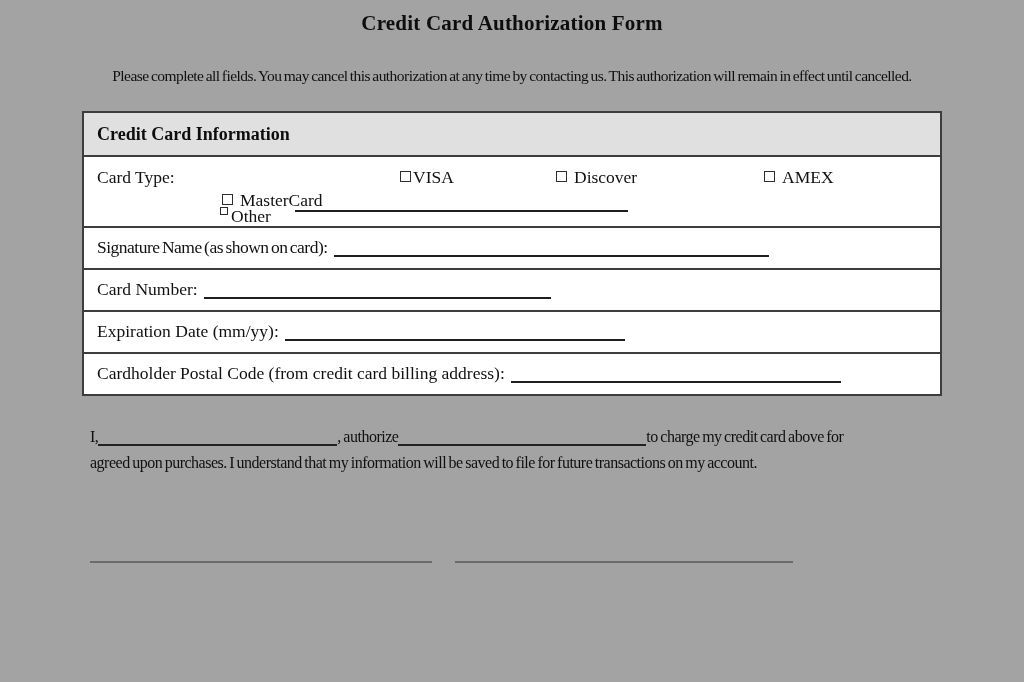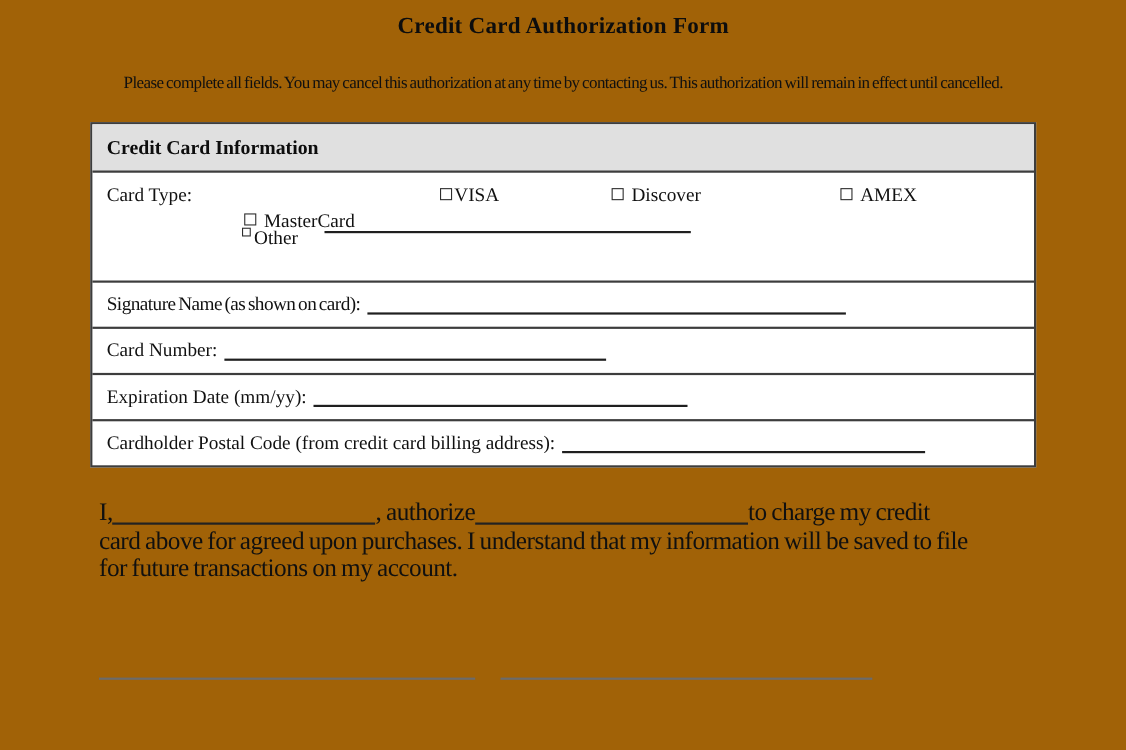--- a/index.html
+++ b/index.html
@@ -2,21 +2,21 @@
 <html><head>
 <meta charset="utf-8">
 <style>
   * { box-sizing: border-box; margin: 0; padding: 0; }
   html, body { background: #ffffff; }
   body {
     width: 1024px; height: 682px;
     font-family: "Liberation Serif", "DejaVu Serif", serif;
     color: #111111;
   }
-  .page { position: relative; width: 1024px; height: 682px; overflow: hidden; background: #a16207; }
+  .page { position: relative; width: 1024px; height: 682px; overflow: hidden; background: #a3a3a3; }
 
   .title {
     margin-top: 11px;
     text-align: center;
     font-size: 21px;
     font-weight: bold;
     letter-spacing: 0.2px;
     color: #0d0d0d;
   }
   .intro {
@@ -41,21 +41,21 @@
     background: #e0e0e0;
     border-bottom: 2px solid #3d3d3d;
     padding: 11px 13px 10px 13px;
     font-weight: bold;
     font-size: 18px;
     color: #0d0d0d;
   }
   .row { border-bottom: 2px solid #3d3d3d; font-size: 17.5px; }
   .row:last-child { border-bottom: none; }
 
-  .card-type-row { position: relative; height: 100px; }
+  .card-type-row { position: relative; height: 71px; }
   .card-type-row .ct-label { position: absolute; left: 13px; top: 10px; }
   .ct-item { position: absolute; top: 10px; white-space: nowrap; cursor: default; }
   .ct-mc { left: 138px; margin-top: 23px; } .ct-visa { left: 316px; } .ct-disc { left: 472px; } .ct-amex { left: 680px; }
   .cbx {
     display: inline-block; width: 11px; height: 11px;
     border: 1.5px solid #2e2e2e; background: #fff;
     vertical-align: 1px; margin-right: 7px;
   }
   .ct-visa .cbx { margin-right: 2px; }
   .ct-other { position: absolute; left: 136px; top: 49px; white-space: nowrap; }
@@ -71,21 +71,21 @@
     height: 18px;
     vertical-align: -4px;
     margin-left: 6px;
   }
   .w435 { width: 435px; } .w347 { width: 347px; } .w340 { width: 340px; } .w330 { width: 330px; }
 
   
   .auth {
     margin: 28px 0 0 90px;
     width: 792px;
-    font-size: 23px;
+    font-size: 16px;
     line-height: 25.5px;
     letter-spacing: -0.5px;
     word-spacing: -1px;
     color: #101010;
   }
   .auth .blank { margin-left: 0; border-bottom-color: #222; }
   .w239 { width: 239px; } .w248 { width: 248px; }
 
   
   .sig-lines { margin: 86px 0 0 90px; display: flex; gap: 23px; }

